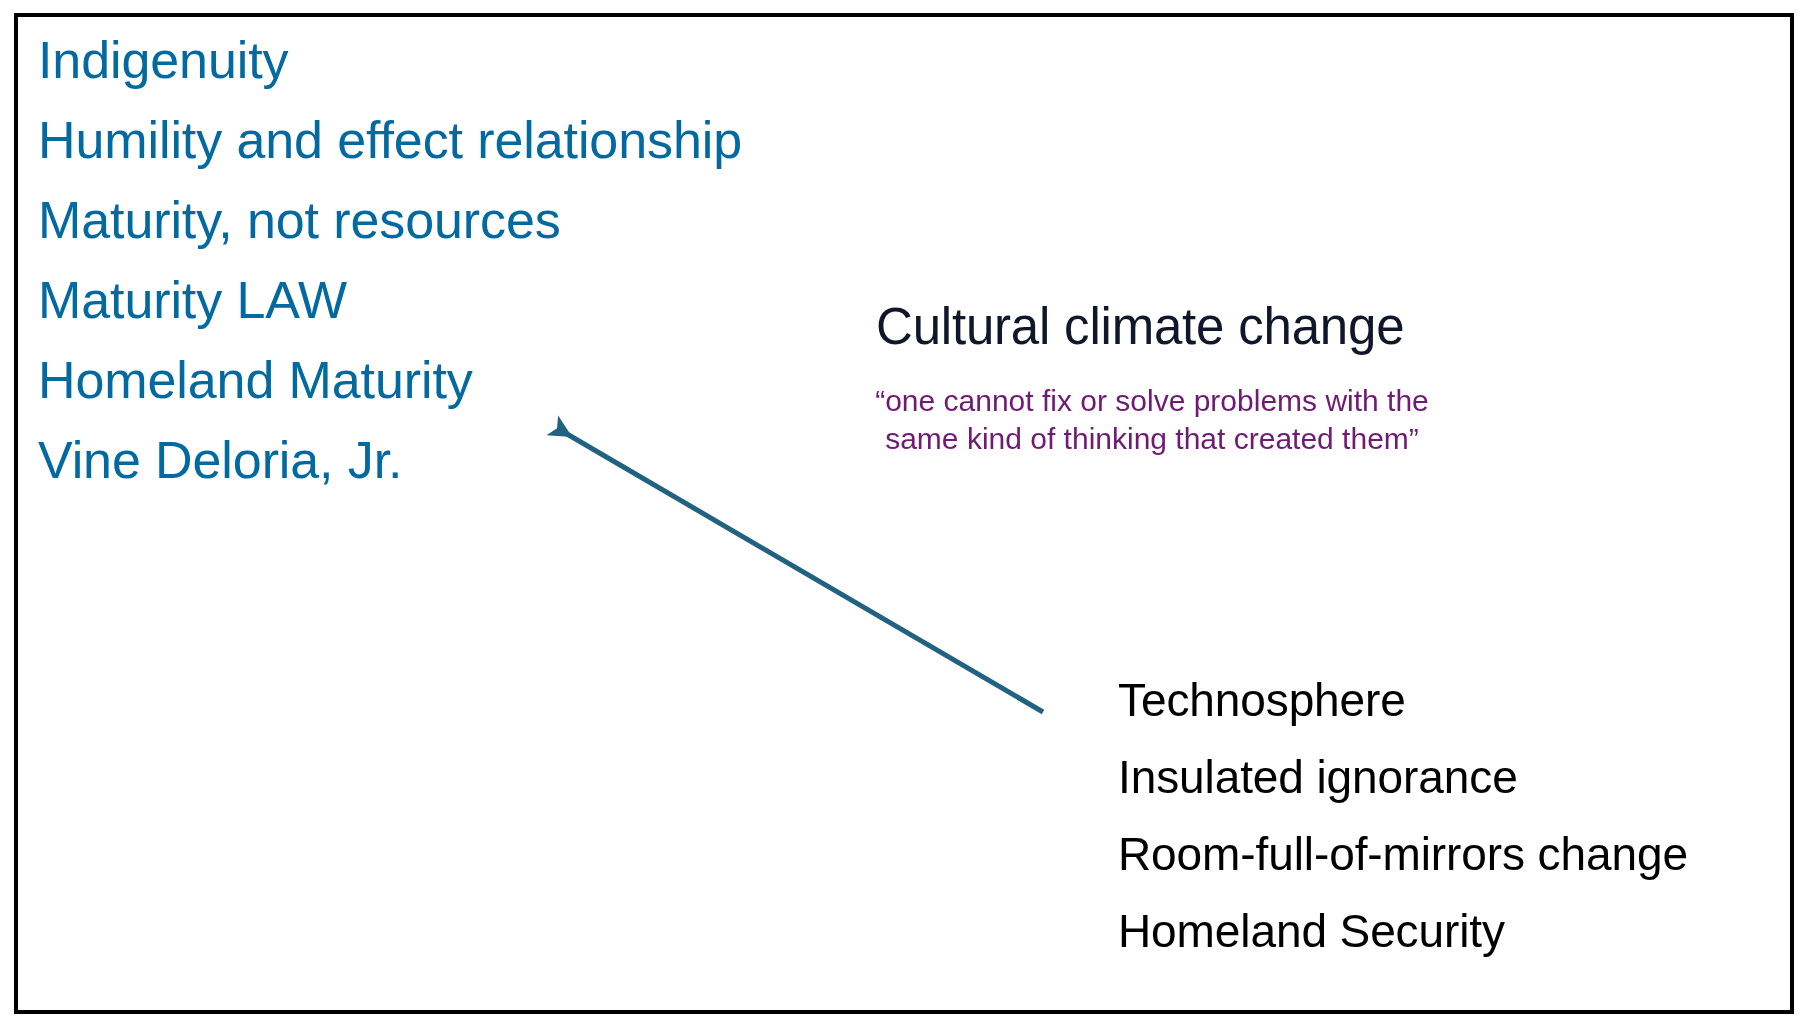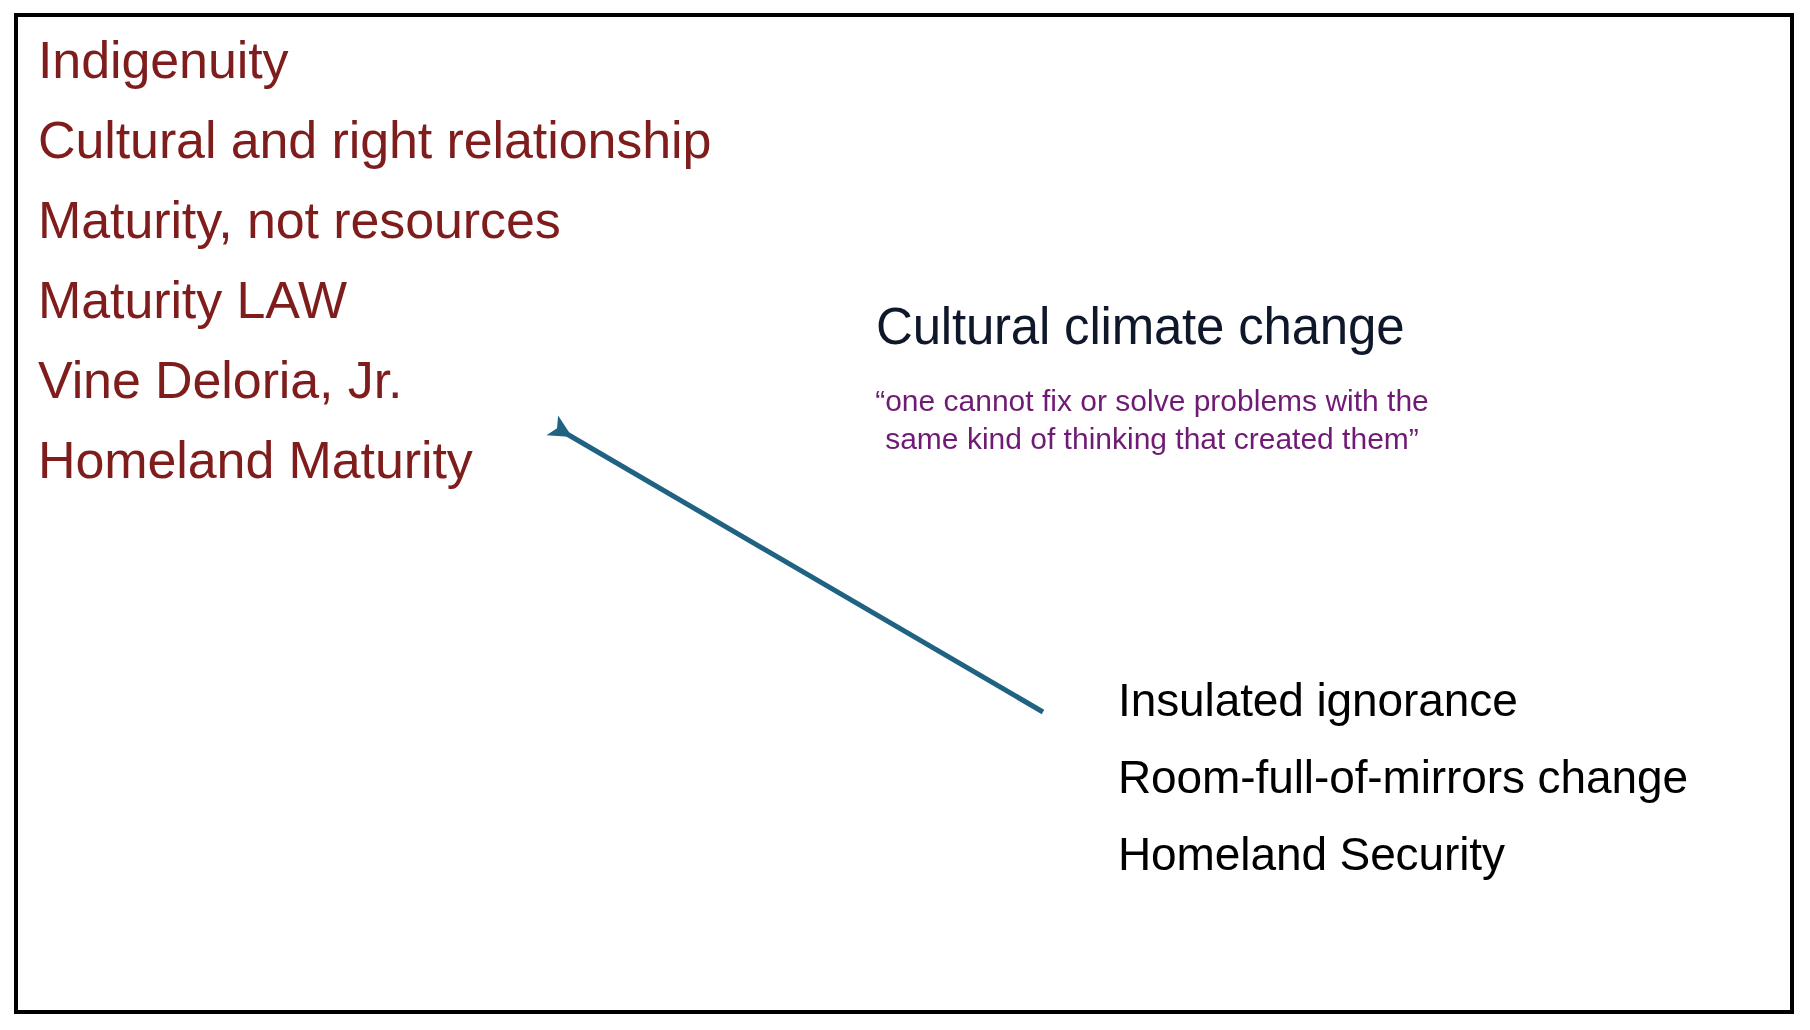--- a/index.html
+++ b/index.html
@@ -36,21 +36,21 @@
   
   #left-list {
     position: absolute;
     left: 38px;
     top: 20px;
     width: 760px;
   }
   #left-list .list-item {
     font-size: 52px;
     line-height: 80px;
-    color: #7f1d1d;
+    color: #0369a1;
     white-space: nowrap;
     letter-spacing: -0.1px;
   }
 
   
   #center-block {
     position: absolute;
     left: 852px;
     top: 296px;
     width: 680px;
@@ -103,36 +103,37 @@
 </style>
 </head>
 <body>
 
 <div id="slide" style="background: rgb(255, 255, 255);">
 
   <div id="slide-frame" style="border-color: rgb(0, 0, 0);"></div>
 
   <div id="left-list">
     <div class="list-item">Indigenuity</div>
-    <div class="list-item">Cultural and right relationship</div>
+    <div class="list-item">Humility and effect relationship</div>
     <div class="list-item">Maturity, not resources</div>
     <div class="list-item">Maturity LAW</div>
+    <div class="list-item">Homeland Maturity</div>
     <div class="list-item">Vine Deloria, Jr.</div>
-    <div class="list-item">Homeland Maturity</div>
   </div>
 
   <div id="center-block">
     <div id="heading">Cultural climate change</div>
     <div id="quote">
       <span class="quote-line">“one cannot fix or solve problems with the</span>
       <span class="quote-line">same kind of thinking that created them”</span>
     </div>
   </div>
 
   <div id="right-list">
+    <div class="list-item">Technosphere</div>
     <div class="list-item">Insulated ignorance</div>
     <div class="list-item">Room-full-of-mirrors change</div>
     <div class="list-item">Homeland Security</div>
   </div>
 
   <svg id="arrow-svg" viewBox="0 0 1810 1030">
     <defs>
       <marker id="arrowhead" markerWidth="5" markerHeight="5" refX="1.6" refY="2.5" orient="auto" markerUnits="strokeWidth">
         <path id="arrowhead-path" d="M 5,0.2 L 0.4,2.5 L 5,4.8 L 3.9,2.5 Z" fill="#1F6281"></path>
       </marker>

